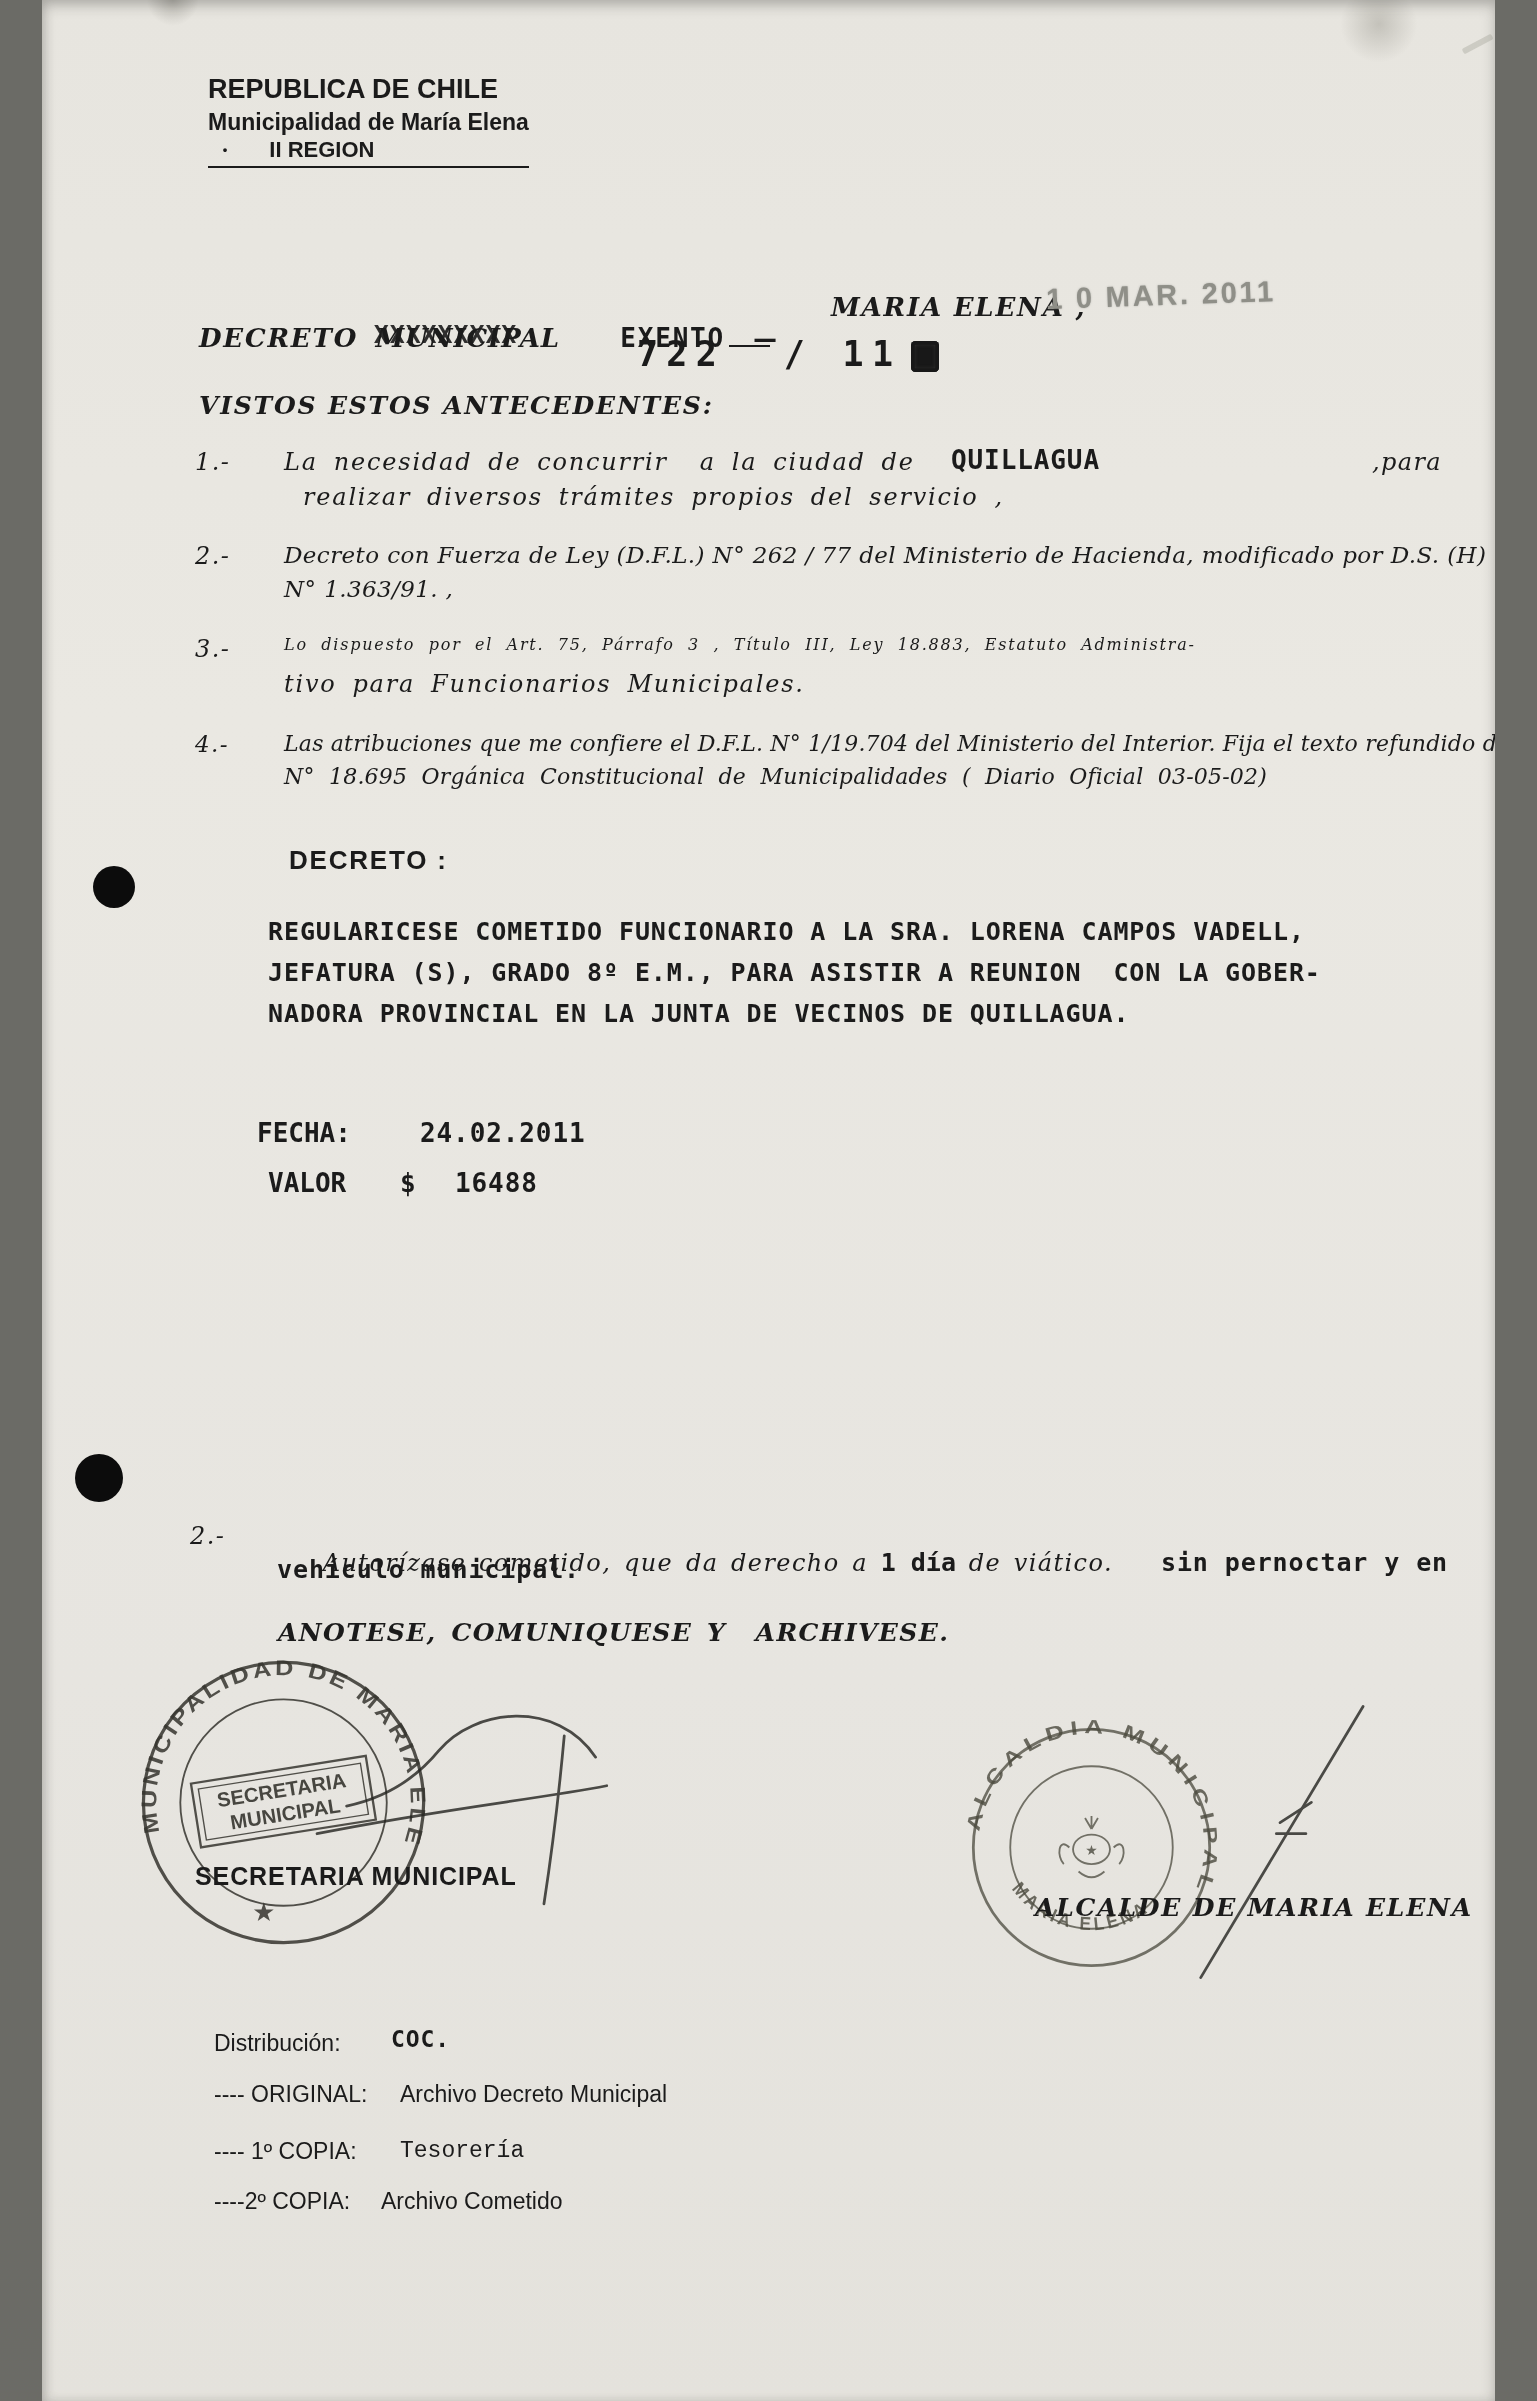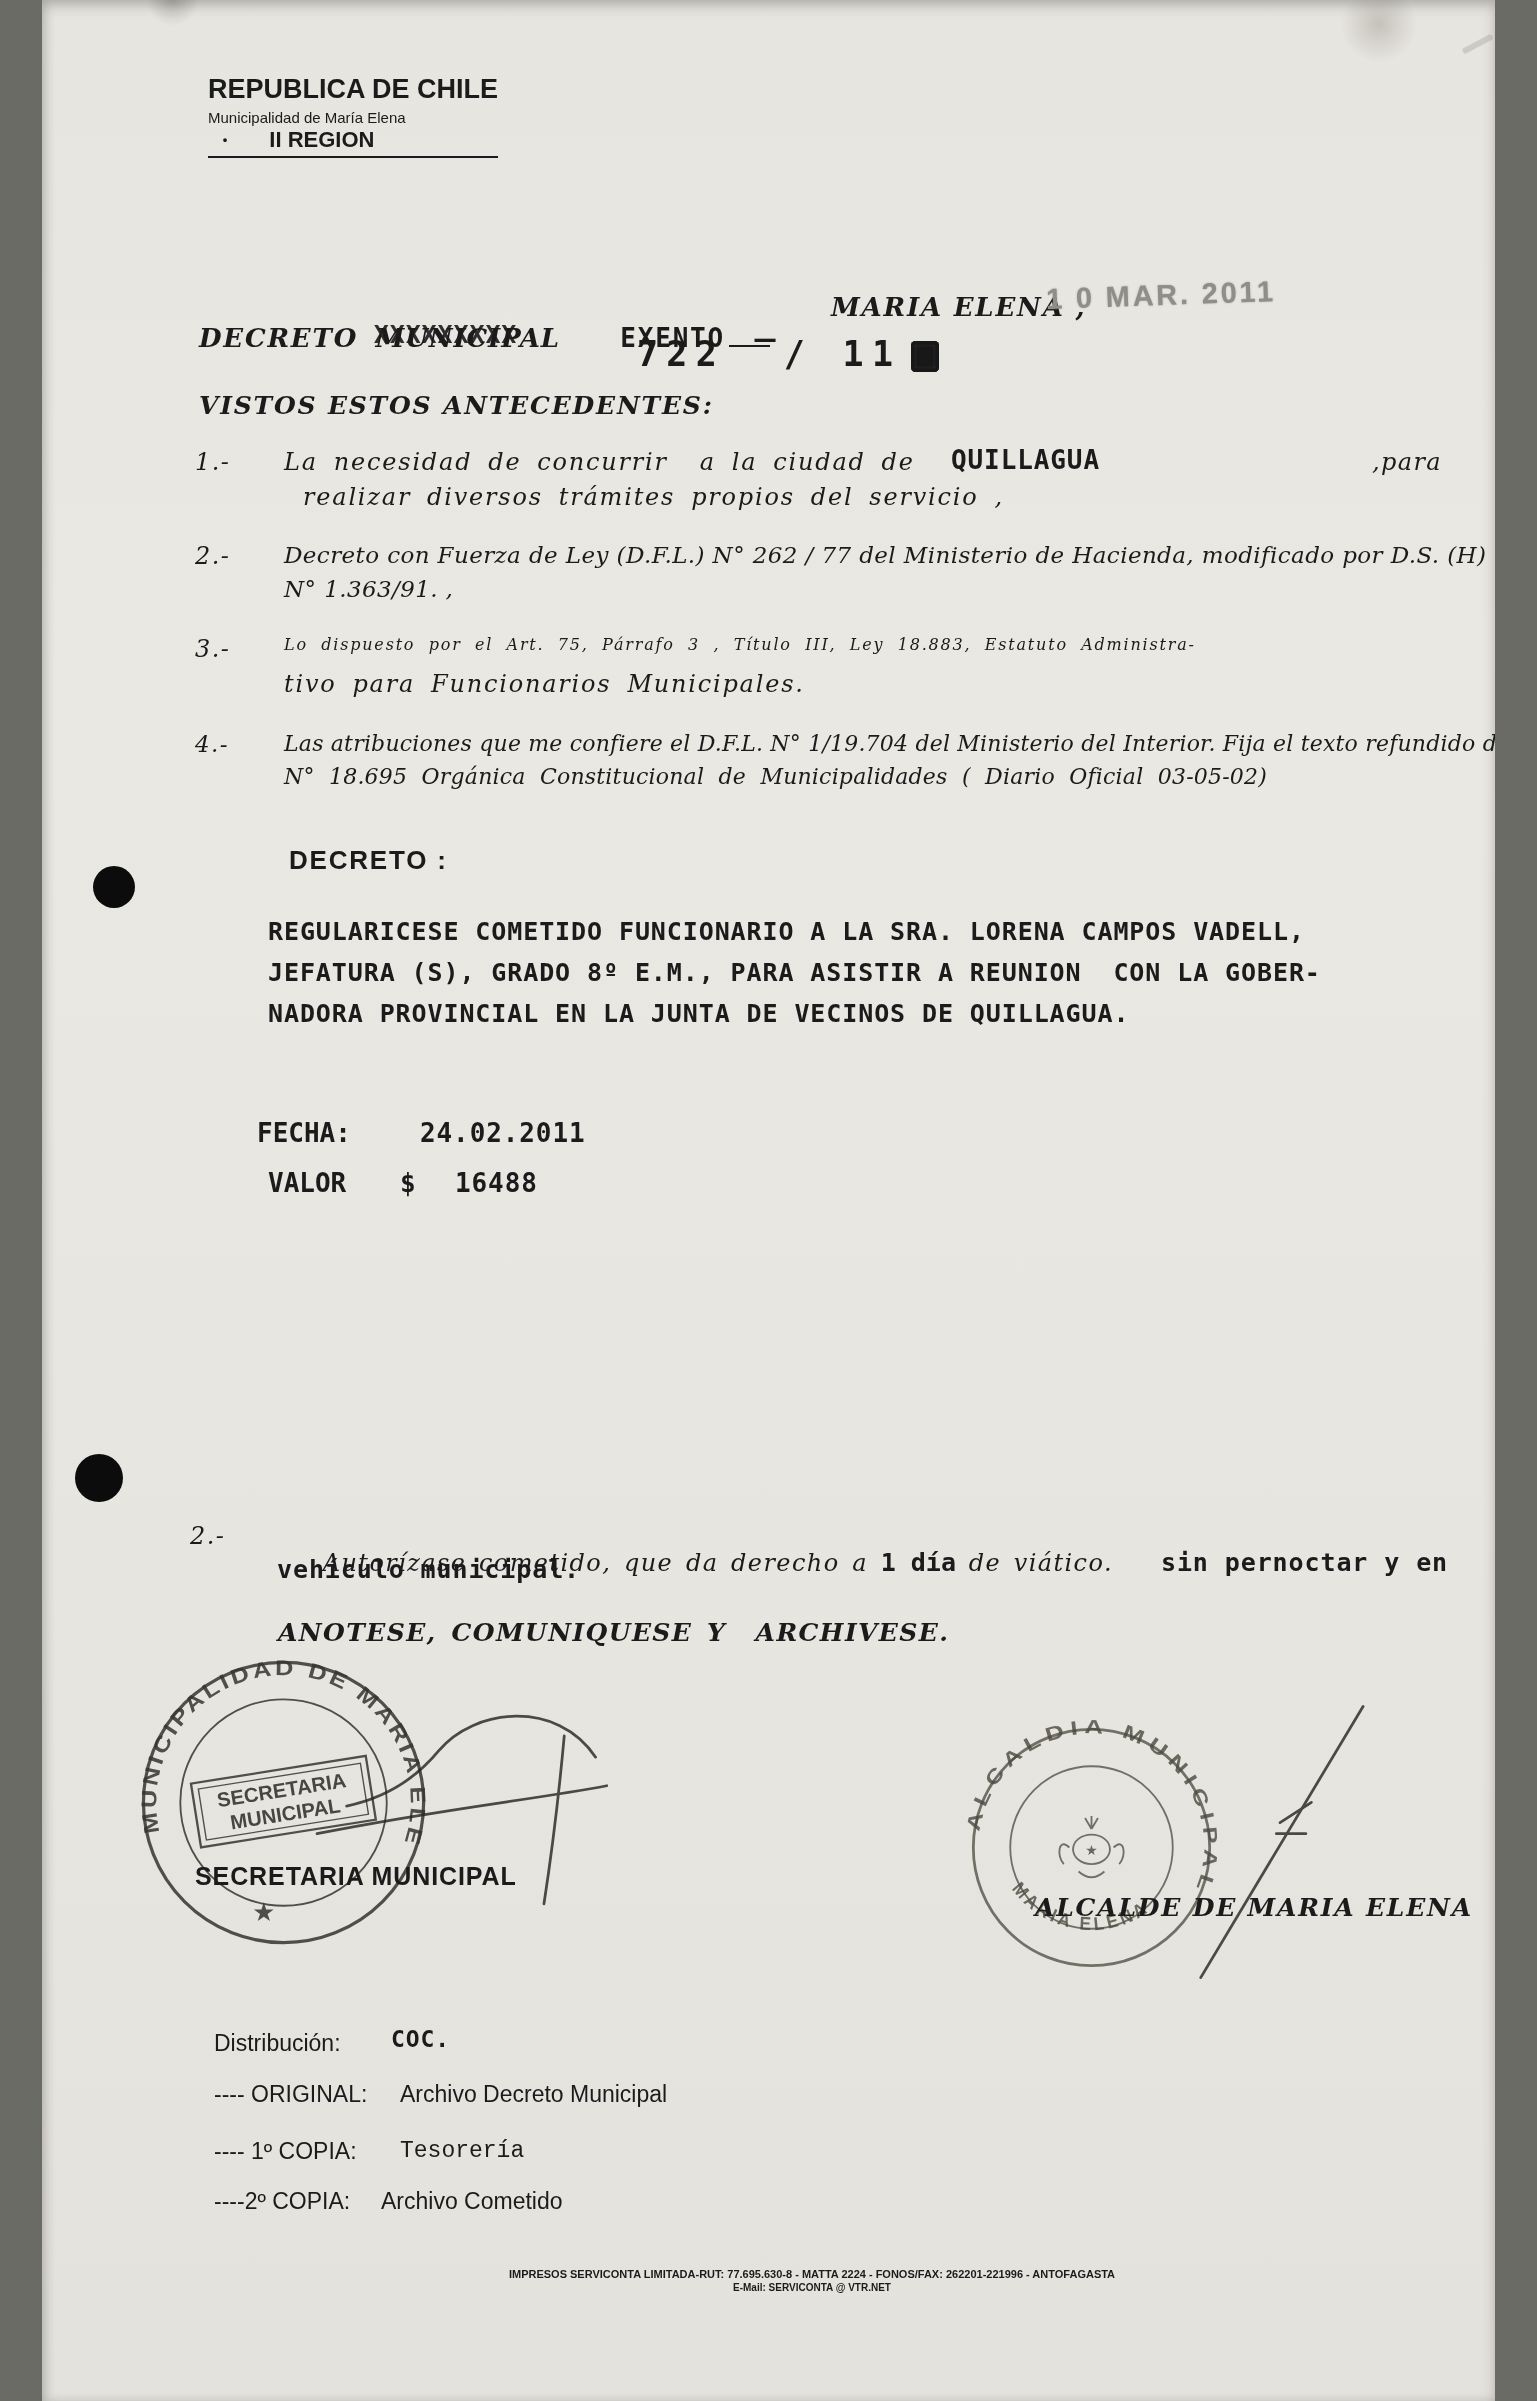--- a/index.html
+++ b/index.html
@@ -35,21 +35,21 @@
 <div class="page">
 
   <div class="abs noise" style="left:1419px;top:41px;width:33px;height:5.5px;transform:rotate(-28deg);"></div>
   <div class="abs noise" style="left:1474px;top:22px;width:20px;height:4.6px;transform:rotate(18deg);"></div>
 
   <div class="abs holepunch" style="left:51px;top:866px;width:42px;height:42px;"></div>
   <div class="abs holepunch" style="left:33px;top:1454px;width:48px;height:48px;"></div>
 
   <div class="abs sans" style="left:166px;top:74px;">
     <div style="font-weight:bold;font-size:27px;">REPUBLICA DE CHILE</div>
-    <div style="font-weight:normal;font-size:15px;margin-top:3.7px;">Municipalidad de María Elena</div>
+    <div style="font-weight:bold;font-size:23px;margin-top:3.7px;">Municipalidad de María Elena</div>
     <div style="font-weight:bold;font-size:22px;margin-top:1.8px;border-bottom:2.8px solid #1b1b1b;padding-bottom:2.8px;">
       <span style="font-size:13px;vertical-align:3.7px;margin:0 42px 0 14.8px;">•</span><span>II REGION</span>
     </div>
   </div>
 
   <div class="abs serif-i line" style="left:789px;top:292px;font-size:26px;font-weight:bold;letter-spacing:1.8px;">MARIA ELENA ,</div>
   <div class="abs sans line" style="left:1004px;top:279px;font-size:29px;font-weight:bold;color:#8f8f88;letter-spacing:2.8px;transform:rotate(-2deg);text-shadow:0 0 1.8px rgba(140,140,135,.7);">1 0 MAR. 2011</div>
 
   <div class="abs" style="left:157px;top:321px;font-size:26px;">
     <span class="serif-i" style="font-weight:bold;letter-spacing:1.8px;">DECRETO</span>
@@ -182,19 +182,15 @@
     <div class="abs sans line" style="left:172px;top:2081px;font-size:23px;">---- ORIGINAL:</div>
     <div class="abs sans line" style="left:358px;top:2081px;font-size:23px;">Archivo Decreto Municipal</div>
 
     <div class="abs sans line" style="left:172px;top:2138px;font-size:23px;">---- 1º COPIA:</div>
     <div class="abs sans line" style="left:358px;top:2138px;font-size:23px;font-family:Liberation Mono, monospace;">Tesorería</div>
 
     <div class="abs sans line" style="left:172px;top:2188px;font-size:23px;">----2º COPIA:</div>
     <div class="abs sans line" style="left:339px;top:2188px;font-size:23px;">Archivo Cometido</div>
   </div>
 
-  <div class="abs sans" style="left:387px;top:2268px;width:766px;text-align:center;">
-    <div style="font-size:11px;font-weight:bold;">IMPRESOS SERVICONTA LIMITADA-RUT: 77.695.630-8 - MATTA 2224 - FONOS/FAX: 262201-221996 - ANTOFAGASTA</div>
-    <div style="font-size:10px;font-weight:bold;margin-top:1.8px;">E-Mail: SERVICONTA @ VTR.NET</div>
-  </div>
 
 </div>
 
 
 </body></html>

